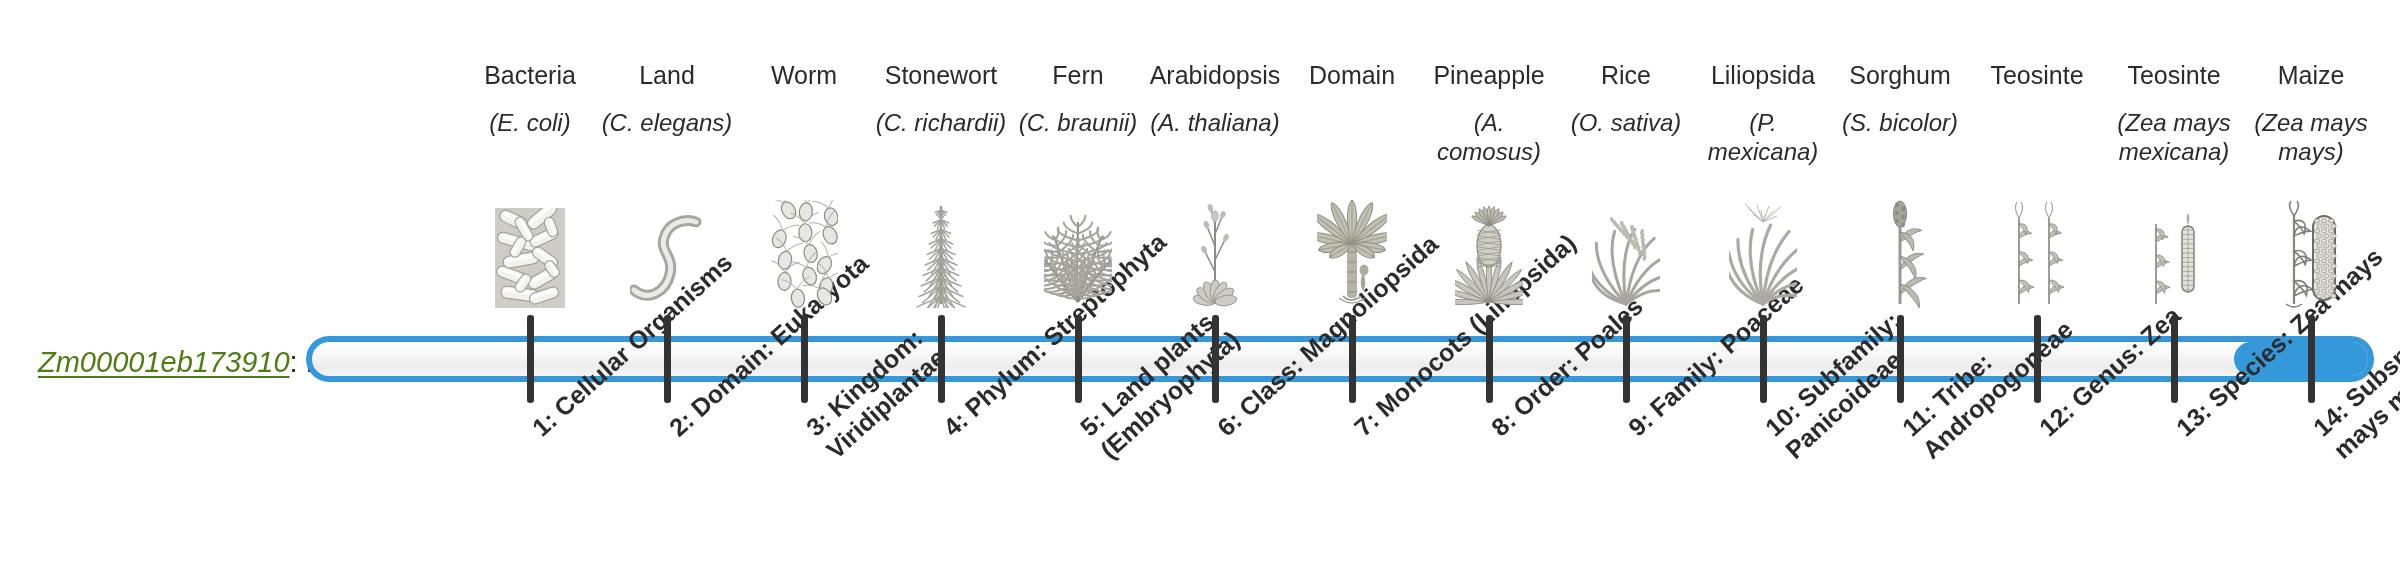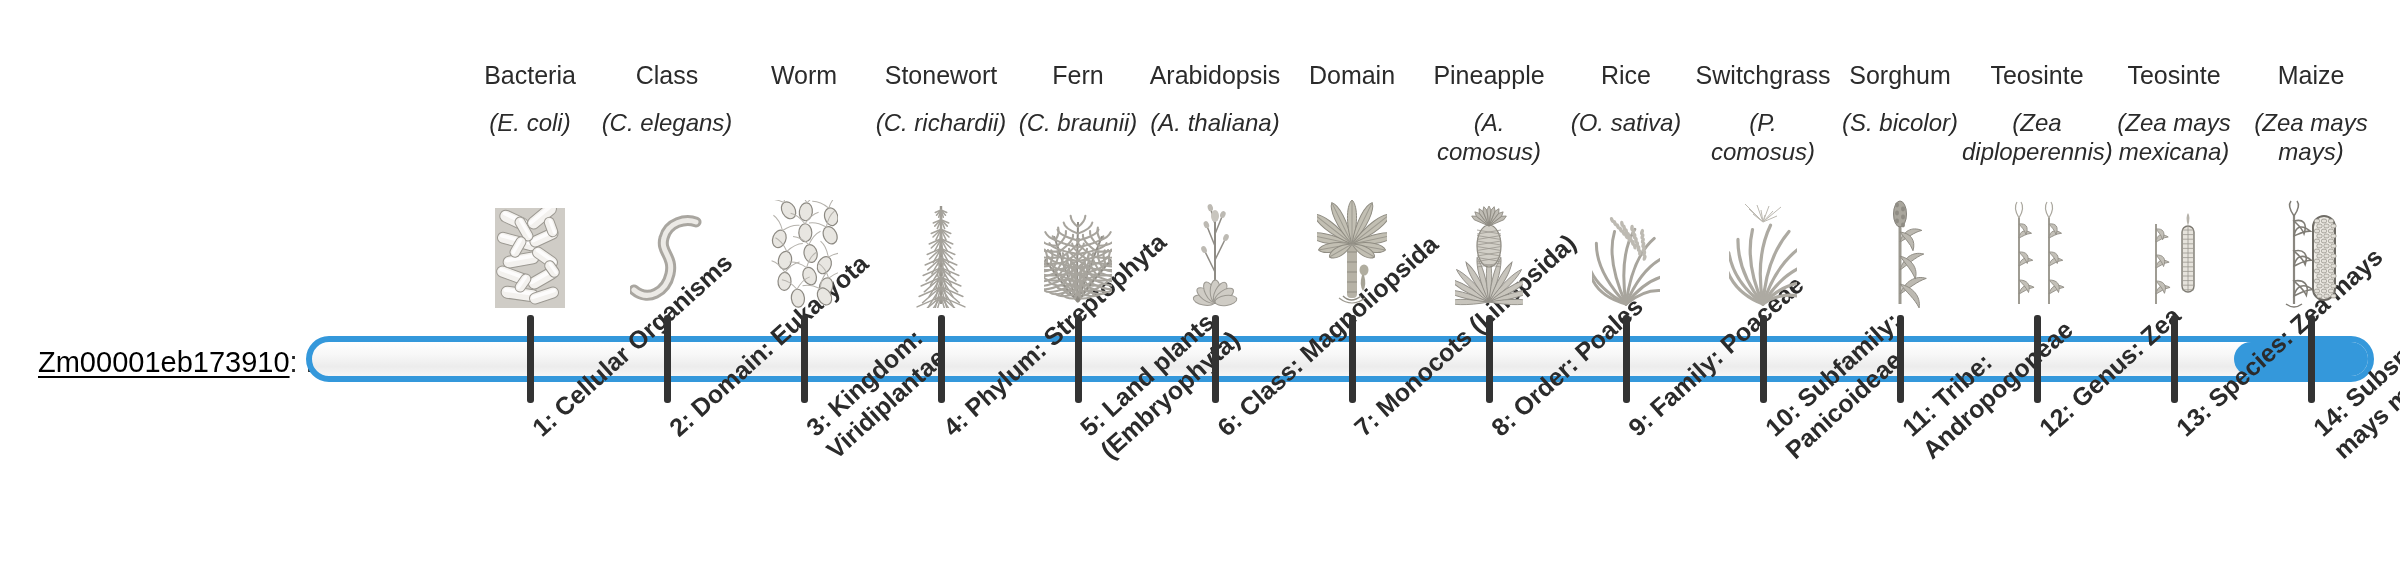--- a/index.html
+++ b/index.html
@@ -14,24 +14,25 @@
 
   
   .gene-label{
     position:absolute;
     left:38px; top:345px;
     font-size:29px; line-height:34px;
     white-space:nowrap;
     color:#232323;
   }
   .gene-label .gene-link{
-    color:#000000;
+    color:#4d7c0f;
     text-decoration:underline;
     text-underline-offset:4px;
     cursor:pointer;
+    font-style:italic;
   }
 
   
   .col{
     position:absolute;
     top:12px;
     width:136px;
     margin-left:-68px;   
     height:580px;
     pointer-events:none;
@@ -177,21 +178,21 @@
             <g transform="translate(28 75) rotate(-55) translate(-10 -5)">
           <rect x="0" y="0" width="20" height="10" rx="5" fill="#f3f1ee" stroke="#9b9891" stroke-width="1"></rect>
           <rect x="2" y="2" width="16" height="3.3333333333333335" rx="1.6666666666666667" fill="#ffffff" opacity=".8"></rect>
         </g>
           </svg>
         </div>
   </div>
   <div class="tick" style="left:530px"></div>
   <div class="rank" style="left:530px">1: Cellular Organisms</div>
   <div class="col" style="left:667px">
-    <div class="common-name">Class</div>
+    <div class="common-name">Land</div>
     <div class="sci-name">(C. elegans)</div>
     <div class="art">
           <svg width="74" height="96" viewBox="0 0 74 96">
             <path d="M4 78 C18 90 36 80 40 62 C44 44 30 40 34 26 C38 10 56 6 66 10" fill="none" stroke="#a9a6a0" stroke-width="11" stroke-linecap="round"></path>
                 <path d="M4 78 C18 90 36 80 40 62 C44 44 30 40 34 26 C38 10 56 6 66 10" fill="none" stroke="#eceae6" stroke-width="5" stroke-linecap="round"></path>
           </svg>
         </div>
   </div>
   <div class="tick" style="left:667px"></div>
   <div class="rank" style="left:667px">2: Domain: Eukaryota</div>
@@ -787,22 +788,22 @@
               <ellipse cx="6.4" cy="16" rx="1.8" ry="3.2" fill="#bdbab2"></ellipse>
               <ellipse cx="8" cy="20" rx="1.8" ry="3.2" fill="#bdbab2"></ellipse>
               <ellipse cx="9.600000000000001" cy="24" rx="1.8" ry="3.2" fill="#bdbab2"></ellipse>
             </g>
           </svg>
         </div>
   </div>
   <div class="tick" style="left:1626px"></div>
   <div class="rank" style="left:1626px">9: Family: Poaceae</div>
   <div class="col" style="left:1763px">
-    <div class="common-name">Switchgrass</div>
-    <div class="sci-name">(P. comosus)</div>
+    <div class="common-name">Liliopsida</div>
+    <div class="sci-name">(P. mexicana)</div>
     <div class="art">
           <svg width="68" height="110" viewBox="0 0 68 110">
             <g transform="translate(34 106) rotate(-60)">
               <path d="M0 0 C -4 -25 5 -41 13 -50" stroke="#adaaa2" stroke-width="3.2" fill="none" stroke-linecap="round"></path>
             </g>
             <g transform="translate(34 106) rotate(-46)">
               <path d="M0 0 C -4 -30 5 -49.199999999999996 13 -60" stroke="#adaaa2" stroke-width="3.2" fill="none" stroke-linecap="round"></path>
             </g>
             <g transform="translate(34 106) rotate(-32)">
               <path d="M0 0 C -4 -34 5 -55.76 13 -68" stroke="#adaaa2" stroke-width="3.2" fill="none" stroke-linecap="round"></path>
@@ -880,21 +881,20 @@
             <ellipse cx="37" cy="19" rx="2" ry="2.4" fill="#8f8c84"></ellipse>
             <ellipse cx="31" cy="23" rx="2" ry="2.4" fill="#8f8c84"></ellipse>
             <ellipse cx="37" cy="27" rx="2" ry="2.4" fill="#8f8c84"></ellipse>
           </svg>
         </div>
   </div>
   <div class="tick" style="left:1900px"></div>
   <div class="rank" style="left:1900px">11: Tribe: Andropogoneae</div>
   <div class="col" style="left:2037px">
     <div class="common-name">Teosinte</div>
-    <div class="sci-name wide">(Zea diploperennis)</div>
     <div class="art">
           <svg width="68" height="110" viewBox="0 0 68 110">
             <path d="M16 106 L16 20" stroke="#9f9c93" stroke-width="2" fill="none"></path>
             <g transform="translate(16 96) rotate(-38)">
                 <path d="M0 0 C 6.4 -5 12.8 -4 16 4
                          C 10.4 1 4.8 1 0 0 Z" fill="#c3c0b8" stroke="#8f8c84" stroke-width="0.8"></path>
               </g>
             <g transform="translate(16 82) rotate(38)">
                 <path d="M0 0 C 6.08 -5 12.16 -4 15.2 4
                          C 9.879999999999999 1 4.56 1 0 0 Z" fill="#c3c0b8" stroke="#8f8c84" stroke-width="0.8"></path>

